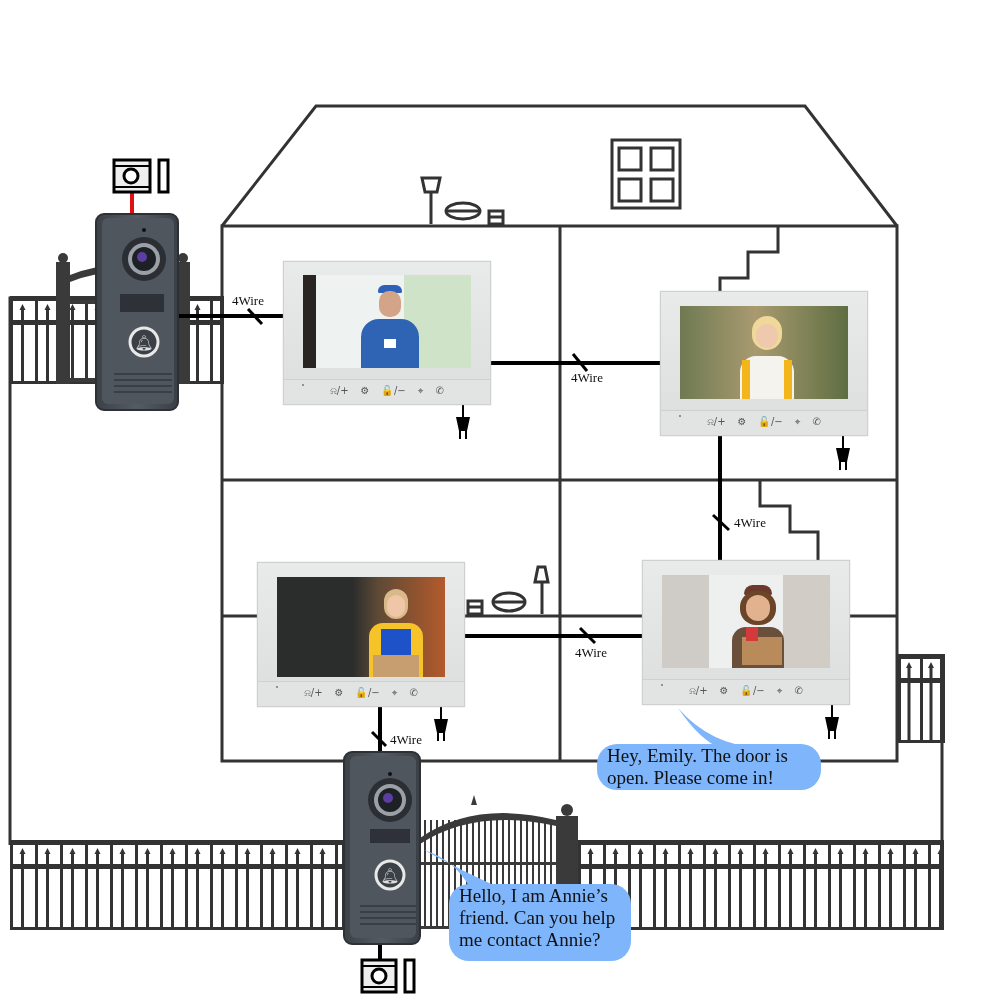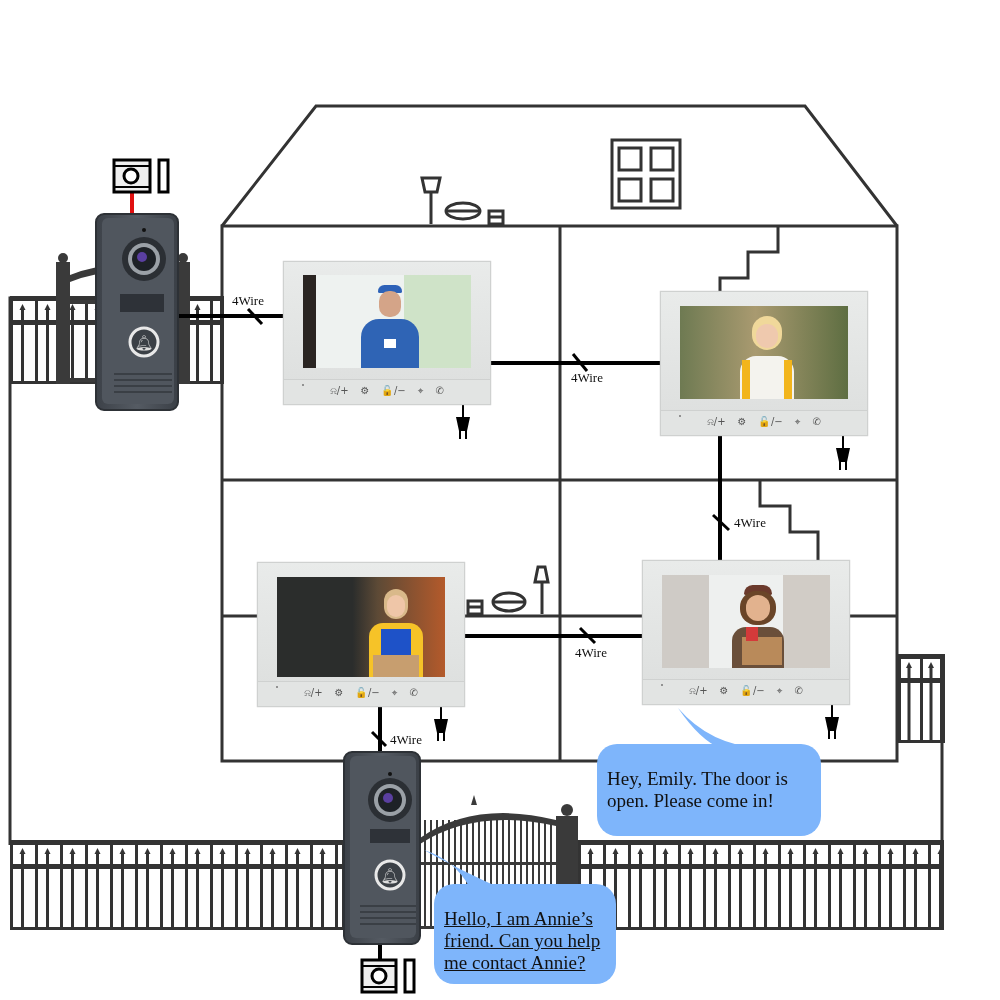--- a/index.html
+++ b/index.html
@@ -3,21 +3,21 @@
 <meta charset="utf-8">
 <style>
   html, body { margin: 0; padding: 0; background: #ffffff; }
   body { width: 1000px; height: 1000px; position: relative; overflow: hidden; font-family: "Liberation Serif", "DejaVu Serif", serif; }
   #stage { position: absolute; left: 0; top: 0; width: 1000px; height: 1000px; }
   .wire-label { font-family: "Liberation Serif", "DejaVu Serif", serif; font-size: 13px; fill: #111; }
   .bubble {
     position: absolute; background: #7eb5fb; color: #111;
     font-family: "Liberation Serif", "DejaVu Serif", serif;
     font-size: 19px; line-height: 22px; border-radius: 20px;
-    padding: 24px 10px;
+    padding: 1px 10px;
   }
   .monitor { position: absolute; background: linear-gradient(180deg,#e9ebea,#dcdedd); border: 1px solid #cfd1d0; box-shadow: 0 0 1px #bbb; }
   .monitor .screen { position: absolute; overflow: hidden; }
   .monitor .btnbar { position: absolute; left: 0; right: 0; bottom: 0; height: 24px; border-top: 1px solid #cfd1d0; background: #e2e4e3; }
   .monitor .btns { position: absolute; top: 5px; left: 0; right: 0; display: flex; justify-content: center; gap: 12px; font-family: "DejaVu Sans", sans-serif; font-size: 10px; color: #555; }
   .monitor .led { position: absolute; left: 18px; top: 4px; width: 2px; height: 2px; background: #777; border-radius: 1px; }
 </style>
 </head>
 <body>
 
@@ -474,15 +474,15 @@
       <span>🔓/−</span>
       <span>⌖</span>
       <span>✆</span>
     </div>
   </div>
 </div>
 
 <div class="bubble" style="left:597px;top:744px;width:204px;">
   <span>Hey, Emily. The door is open. Please come in!</span>
 </div>
-<div class="bubble" style="left:434px;top:884px;width:162px;padding-bottom:10px;text-decoration:underline;">
+<div class="bubble" style="left:449px;top:884px;width:162px;padding-bottom:10px;">
   <span>Hello, I am Annie’s friend. Can you help me contact Annie?</span>
 </div>
 
 </body></html>

